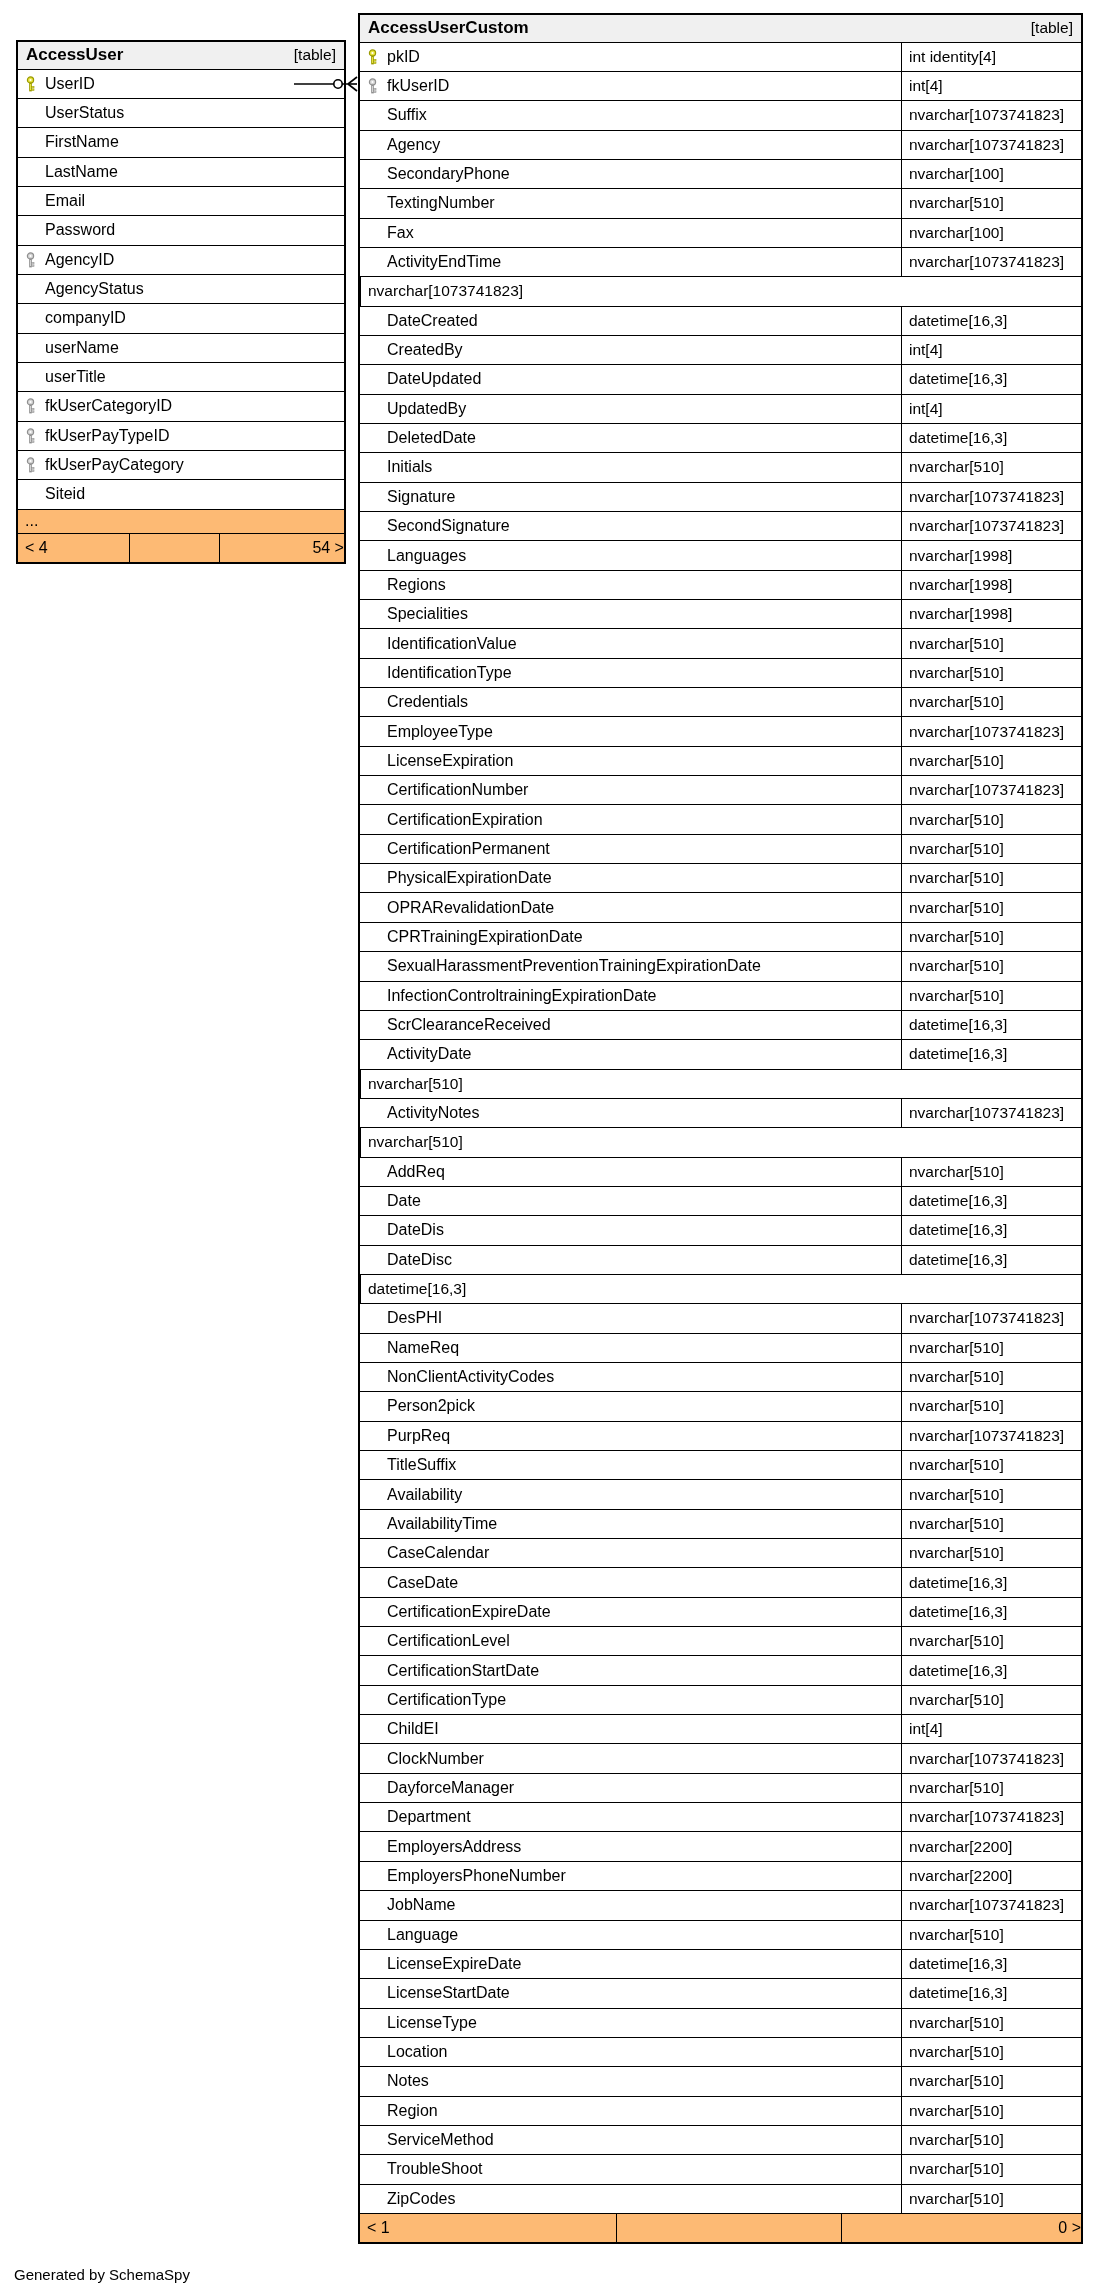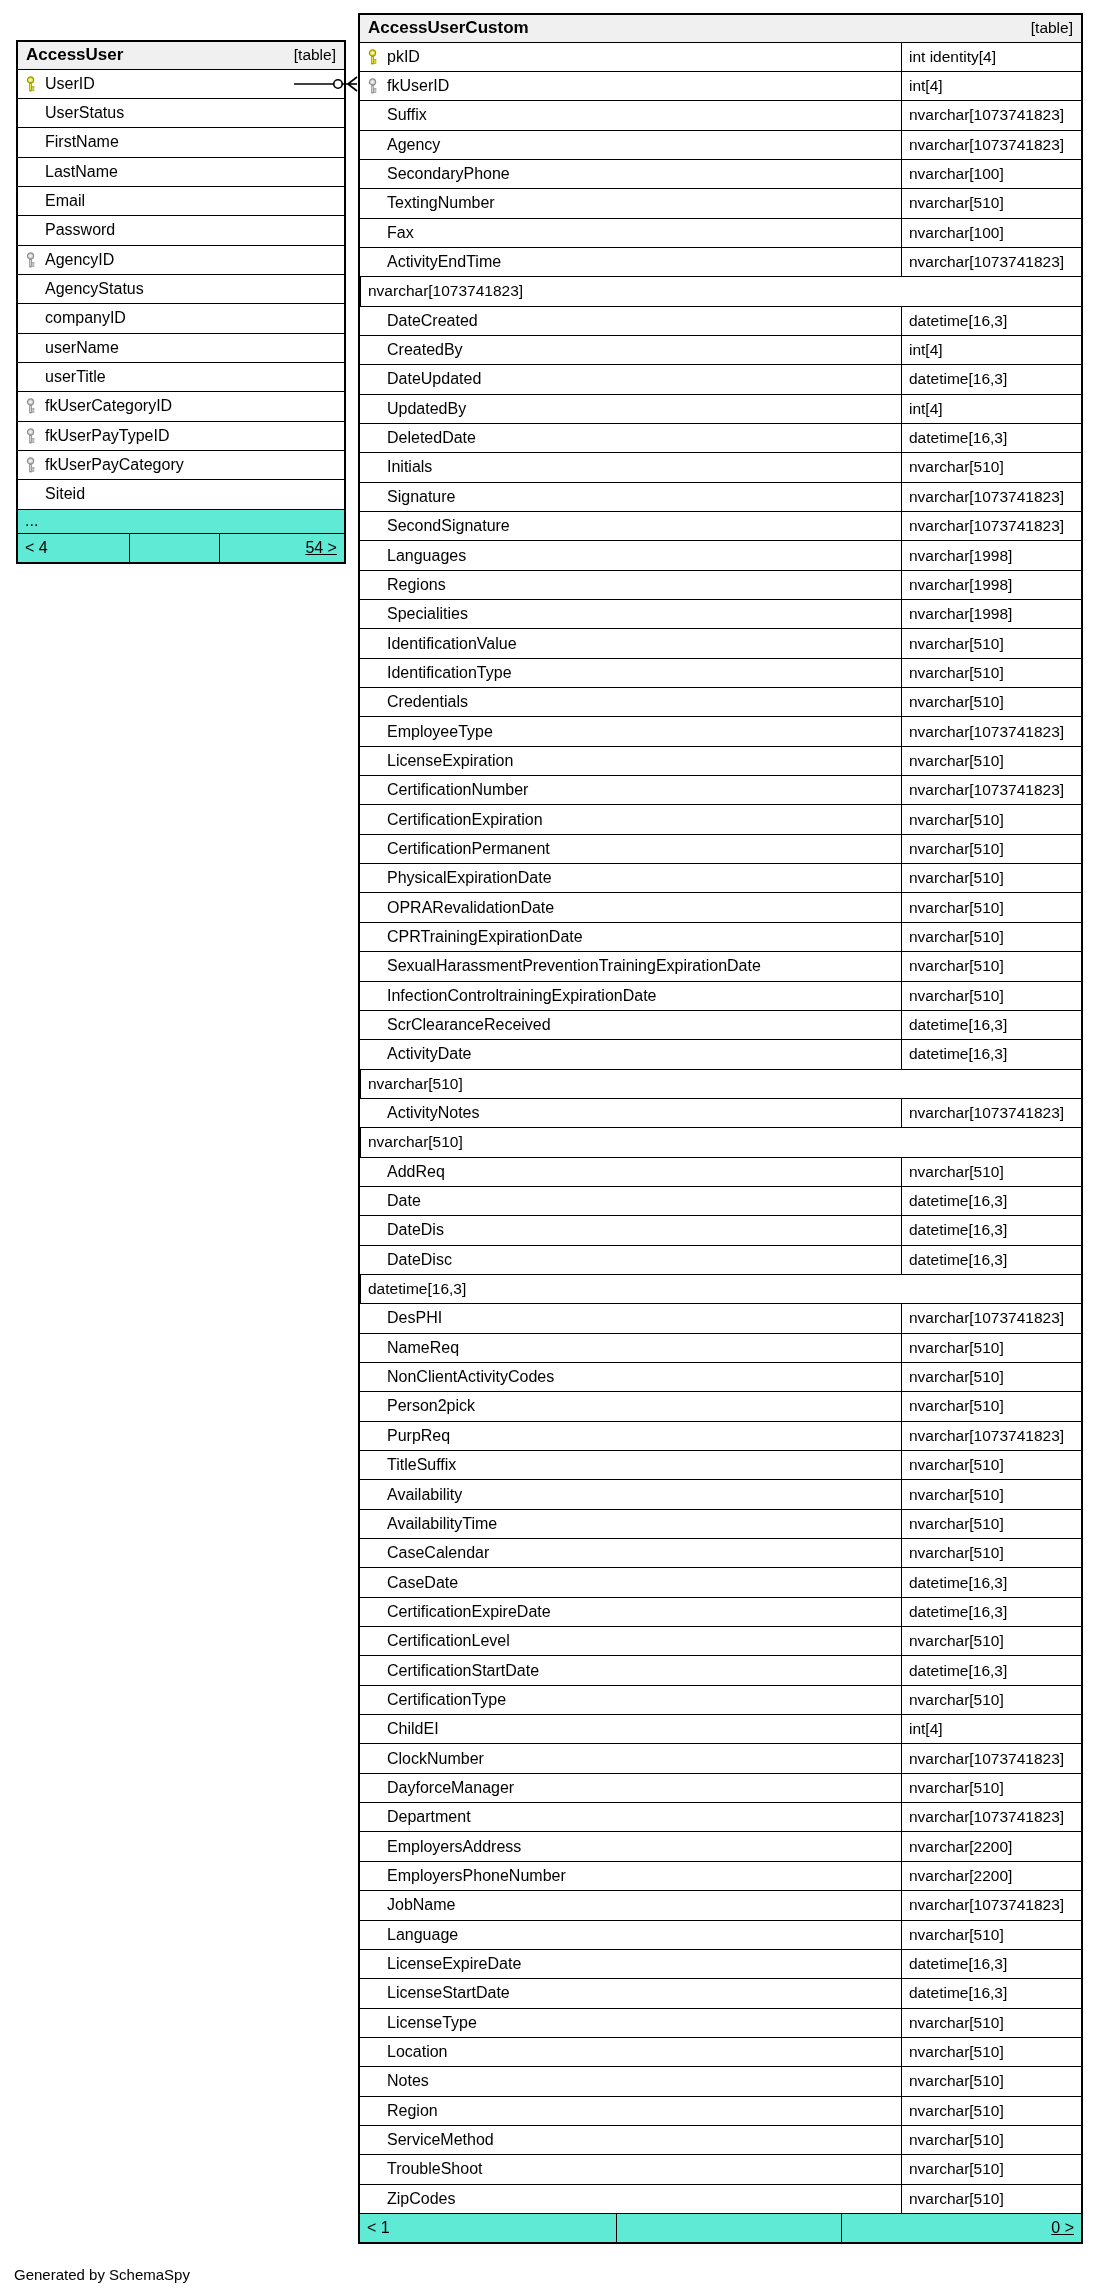--- a/index.html
+++ b/index.html
@@ -2,21 +2,21 @@
 <html><head>
 <meta charset="utf-8">
 <style>
   html,body{margin:0;padding:0;}
   body{
     width:1099px;height:2295px;position:relative;background:#ffffff;
     font-family:"Liberation Sans","DejaVu Sans",sans-serif;color:#000;
     overflow:hidden;
   }
   .tbl{
-    position:absolute;background:#5eead4;border:2px solid #000;box-sizing:border-box;
+    position:absolute;background:#fdba74;border:2px solid #000;box-sizing:border-box;
   }
   .tbl-header{
     display:flex;justify-content:space-between;align-items:center;
     background:#f0f0f0;border-bottom:1px solid #000;box-sizing:border-box;
     height:27.5px;padding:0 8px;
   }
   .tbl-title{font-weight:bold;font-size:17px;}
   .tbl-badge{font-size:15.5px;}
   .col-row{
     position:relative;display:flex;align-items:stretch;
@@ -40,21 +40,21 @@
     height:24px;padding-left:7px;font-size:16px;
   }
   .tbl-footer{
     display:flex;box-sizing:border-box;height:28.5px;font-size:16px;
   }
   .tbl-footer .fcell{
     display:flex;align-items:center;box-sizing:border-box;height:100%;
   }
   .fcell.f-left{padding-left:7px;justify-content:flex-start;}
   .fcell.f-mid{border-left:1px solid #000;border-right:1px solid #000;}
-  .fcell.f-right{padding-right:7px;justify-content:flex-end;text-decoration:underline;}
+  .fcell.f-right{justify-content:flex-end;}
   #connector{position:absolute;left:294px;top:74px;width:64px;height:20px;}
   #generated-by{
     position:absolute;left:14px;top:2266px;font-size:15px;
   }
 </style>
 </head>
 <body>
 
 <div id="tables-root">
     <div class="tbl" style="left: 16px; top: 40px; width: 330px;">

